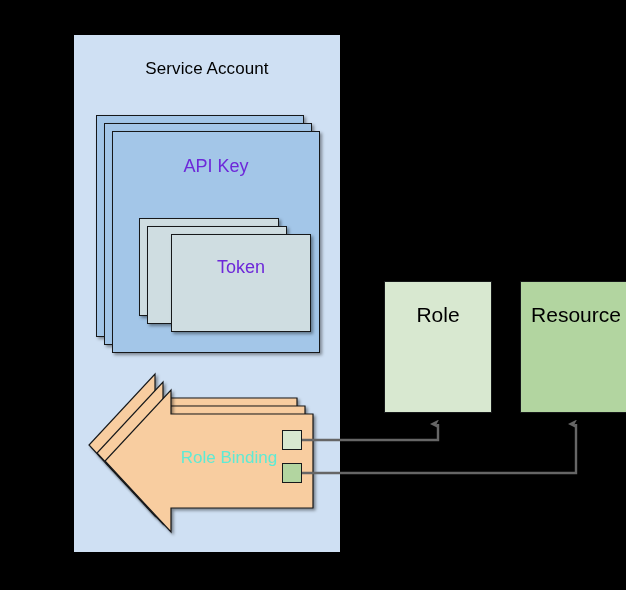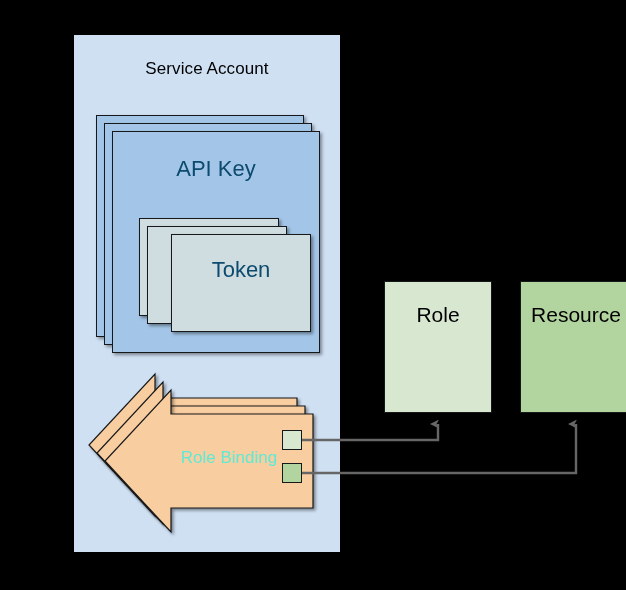--- a/index.html
+++ b/index.html
@@ -43,22 +43,22 @@
     position: absolute;
     box-sizing: border-box;
     border: 1px solid #16181a;
     box-shadow: 2px 2px 3px rgba(0,0,0,.40);
   }
   .card-label {
     position: absolute;
     left: 0;
     width: 100%;
     text-align: center;
-    font-size: 22px;
-    color: #0c4a6e;
+    font-size: 18px;
+    color: #6d28d9;
   }
 
   
   .apikey { background: #a3c6e8; }
   .apikey-back2 { left: 58px;  top: 115px; width: 208px; height: 222px; }
   .apikey-back1 { left: 66px;  top: 123px; width: 208px; height: 222px; }
   .apikey-front { left: 74px;  top: 131px; width: 208px; height: 222px; }
   .apikey-front .card-label { top: 24px; }
 
   

